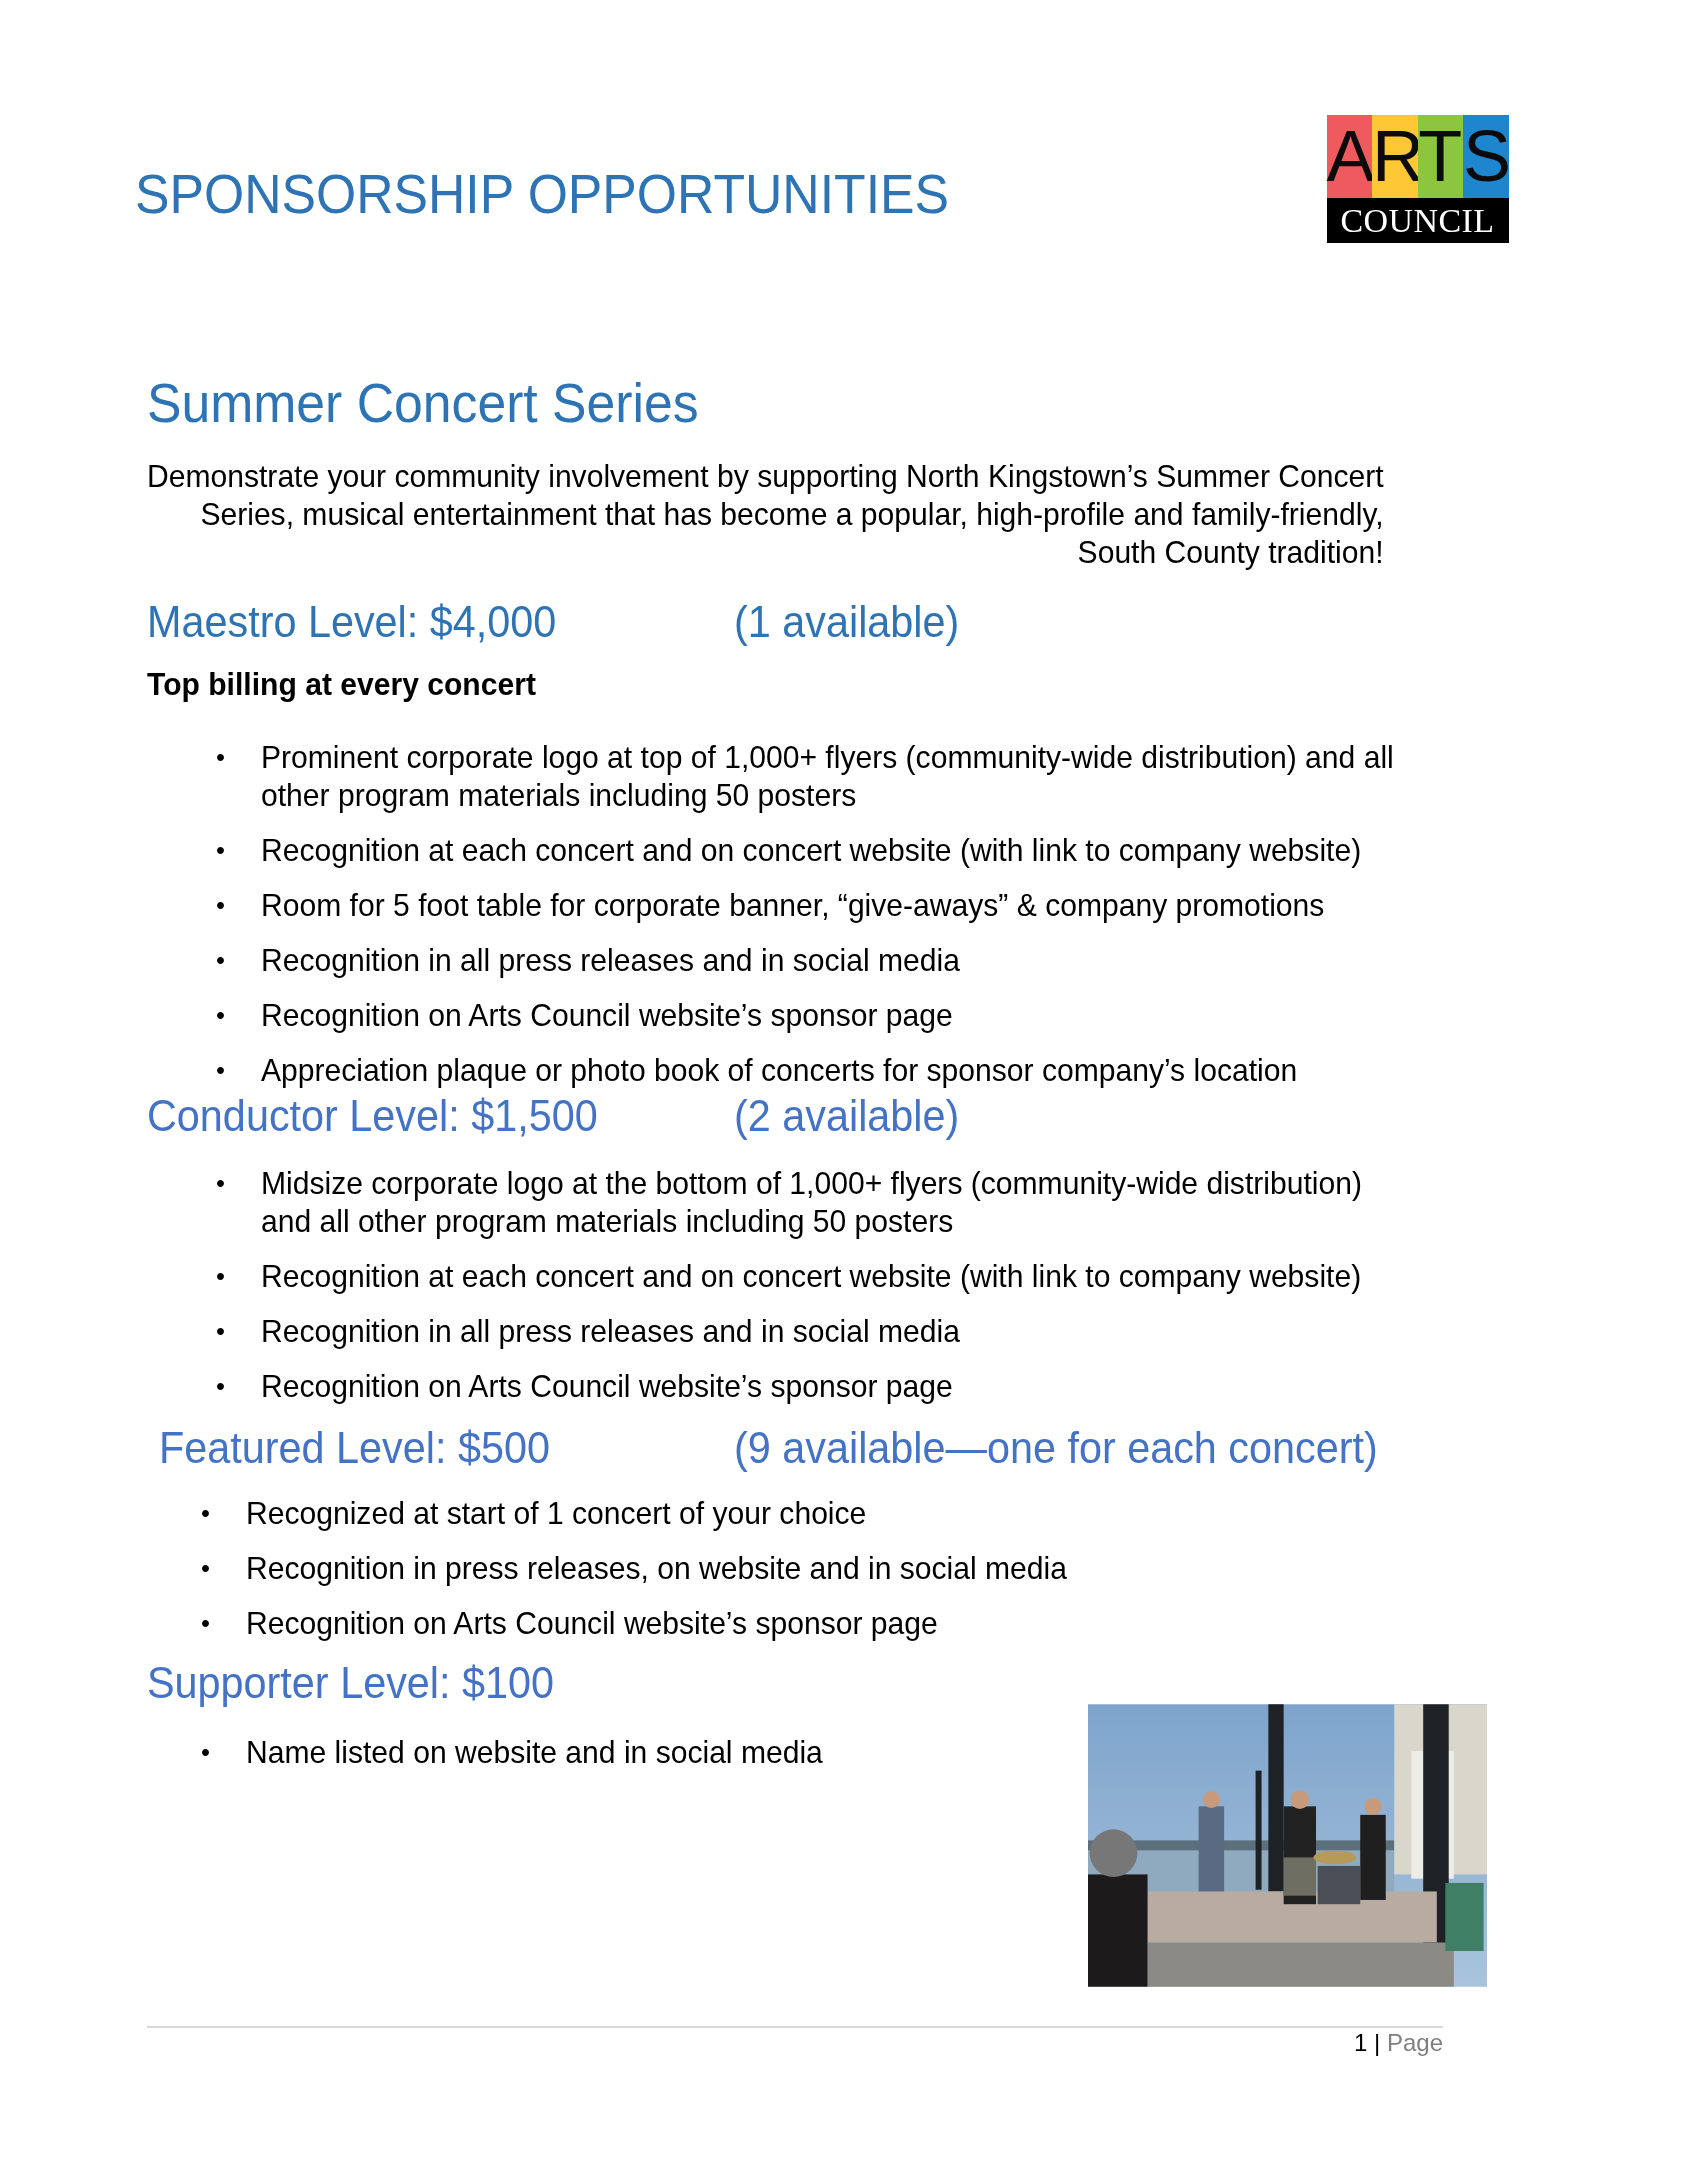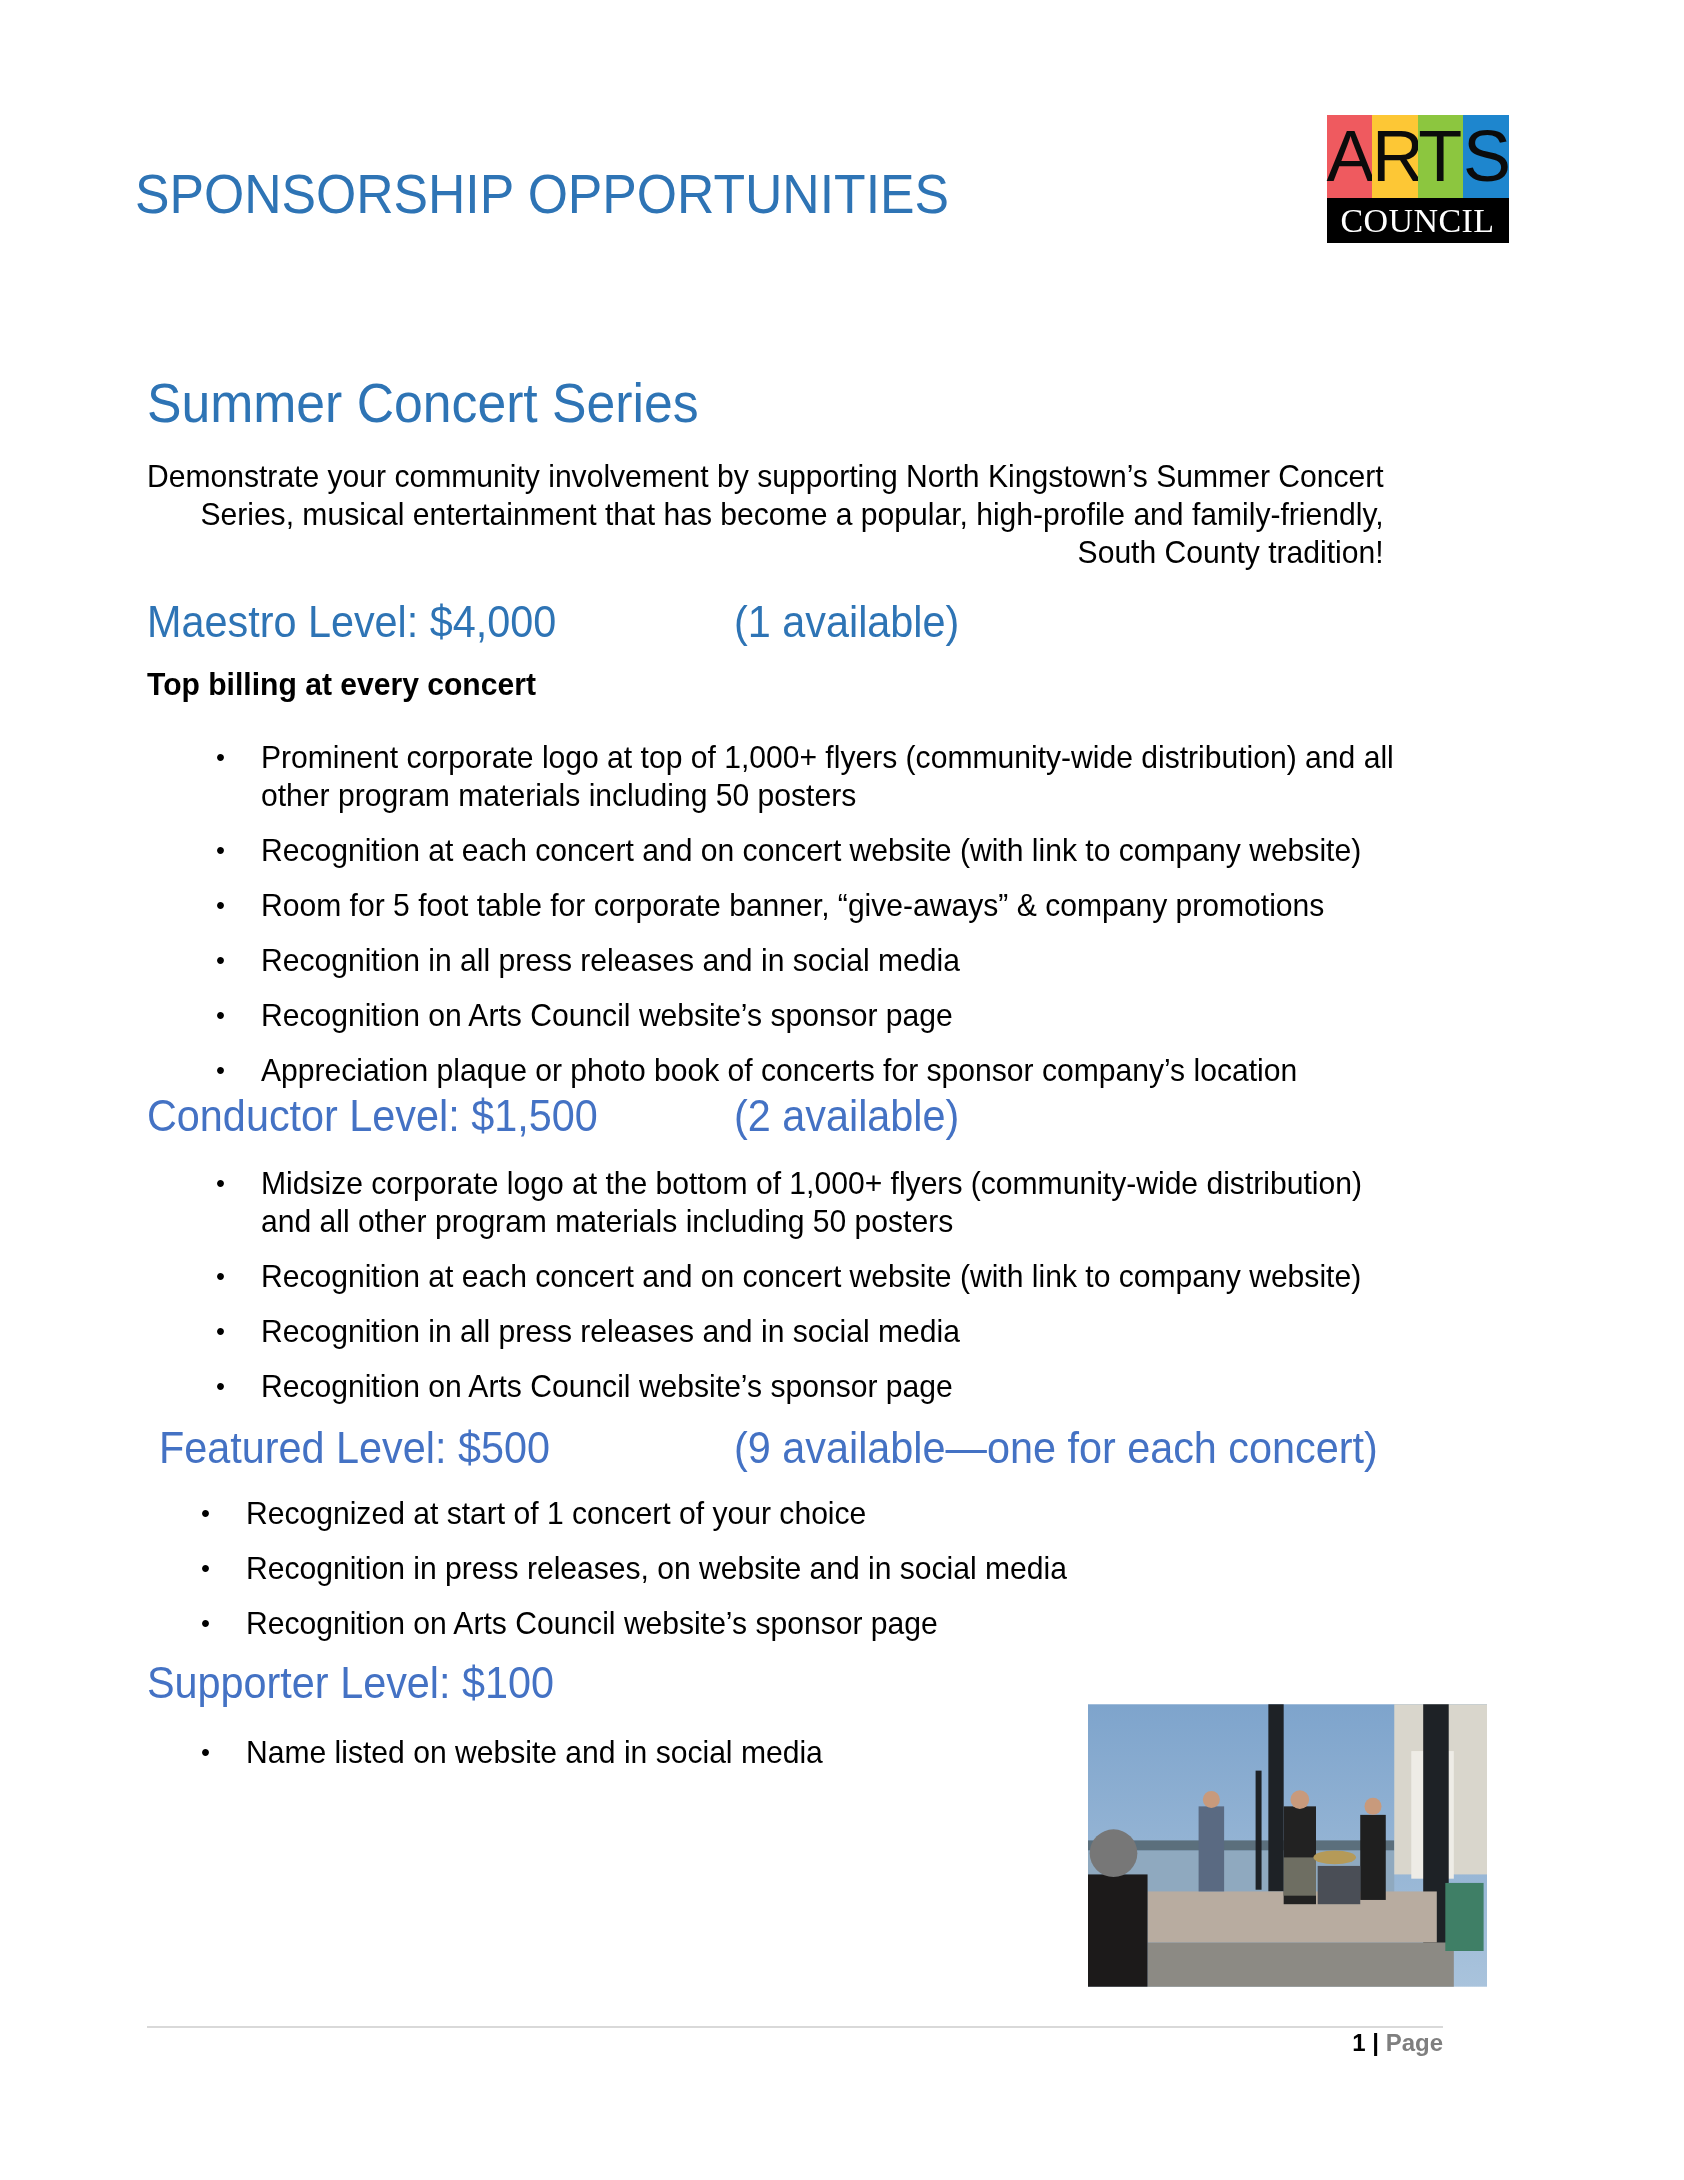--- a/index.html
+++ b/index.html
@@ -38,21 +38,21 @@
   .bullet .dot { position: absolute; left: -45px; top: 0; font-size: 25.6px; }
   .bullet .txt { display: block; }
   .b-maestro { left: 261px; top: 738px; }
   .b-conductor { left: 261px; top: 1164px; }
   .b-featured { left: 246px; top: 1494px; }
   .b-supporter { left: 246px; top: 1733px; }
 
   .photo { position: absolute; left: 1088px; top: 1704px; width: 399px; height: 283px; overflow: hidden; }
 
   .footer-line { position: absolute; left: 147px; top: 2026px; width: 1296px; height: 1.7px; background: #d9d9d9; }
-  .page-num { right: 242px; top: 2031px; font-size: 24px; line-height: 1; font-weight: bold; }
+  .page-num { right: 242px; top: 2031px; font-size: 24px; line-height: 1; }
   .page-num .n { color: #000; }
   .page-num .sep { color: #000; }
   .page-num .lbl { color: #7f7f7f; }
 </style>
 </head>
 <body>
 
 <div class="abs doc-title">
   <span class="cond">SPONSORSHIP OPPORTUNITIES</span>
 </div>

